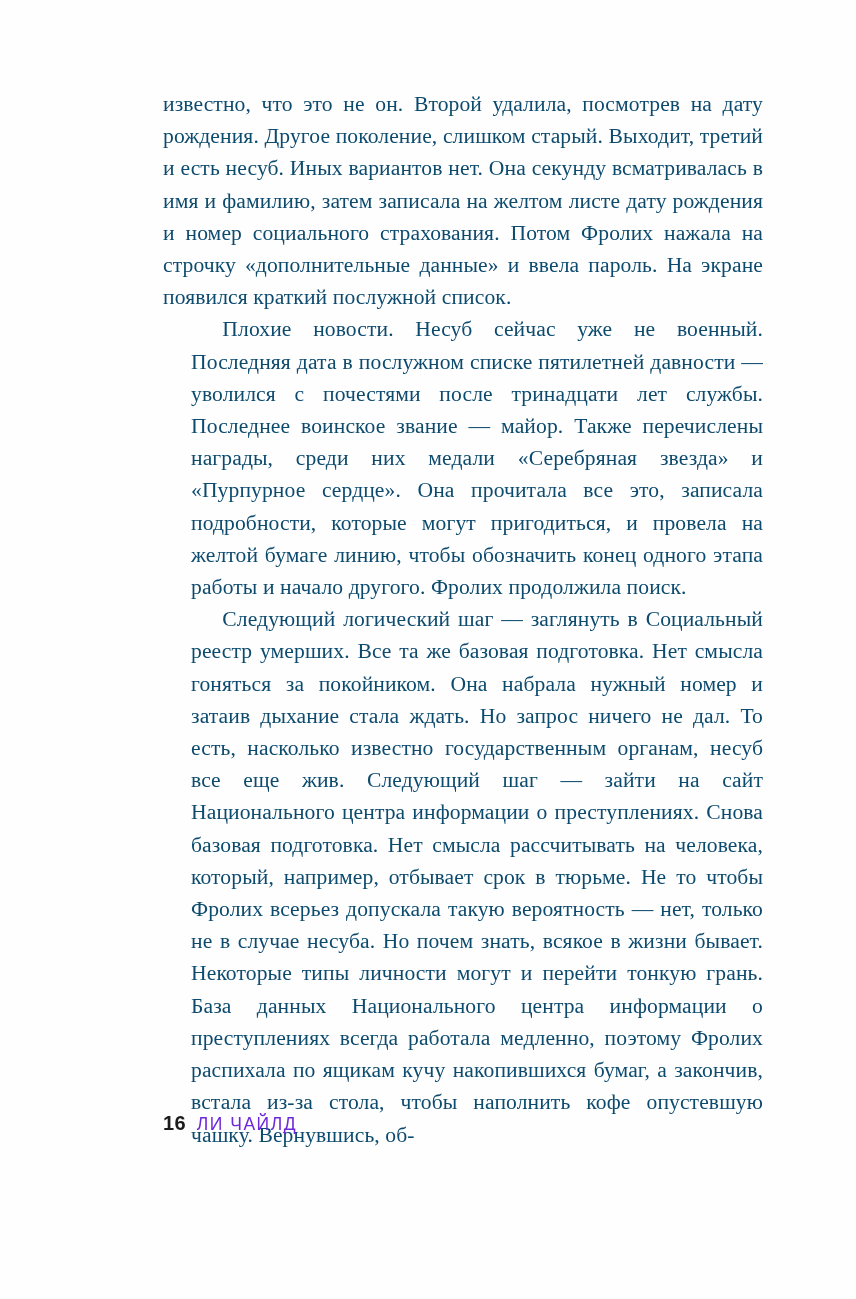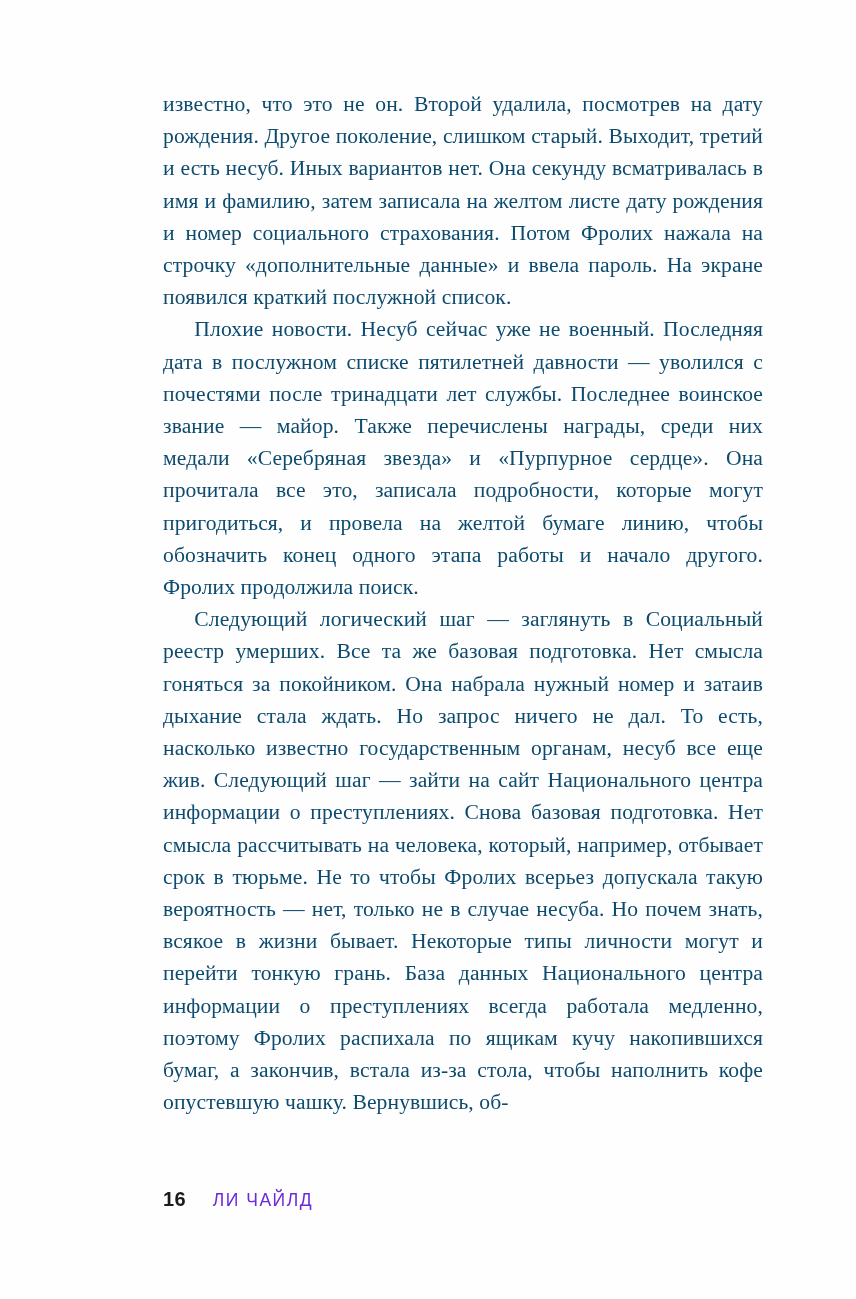--- a/index.html
+++ b/index.html
@@ -32,28 +32,29 @@
     font-size: 21.6px;
     line-height: 32.2px;
     text-align: justify;
     text-justify: inter-word;
     letter-spacing: 0.1px;
     color: #0c4a6e;
     hyphens: manual;
   }
   p.para + p.para {
     text-indent: 1.45em;
+    margin-left: 28px;
   }
   .footer {
     position: absolute;
     left: 163px;
-    top: 1188px;
+    top: 1112px;
     display: flex;
     align-items: baseline;
-    gap: 27px;
+    gap: 11px;
   }
   .folio {
     font-family: "Liberation Sans", sans-serif;
     font-weight: bold;
     font-size: 20px;
     color: #1b1b1b;
     letter-spacing: 0.3px;
   }
   .running-head {
     font-family: "Liberation Sans", sans-serif;

